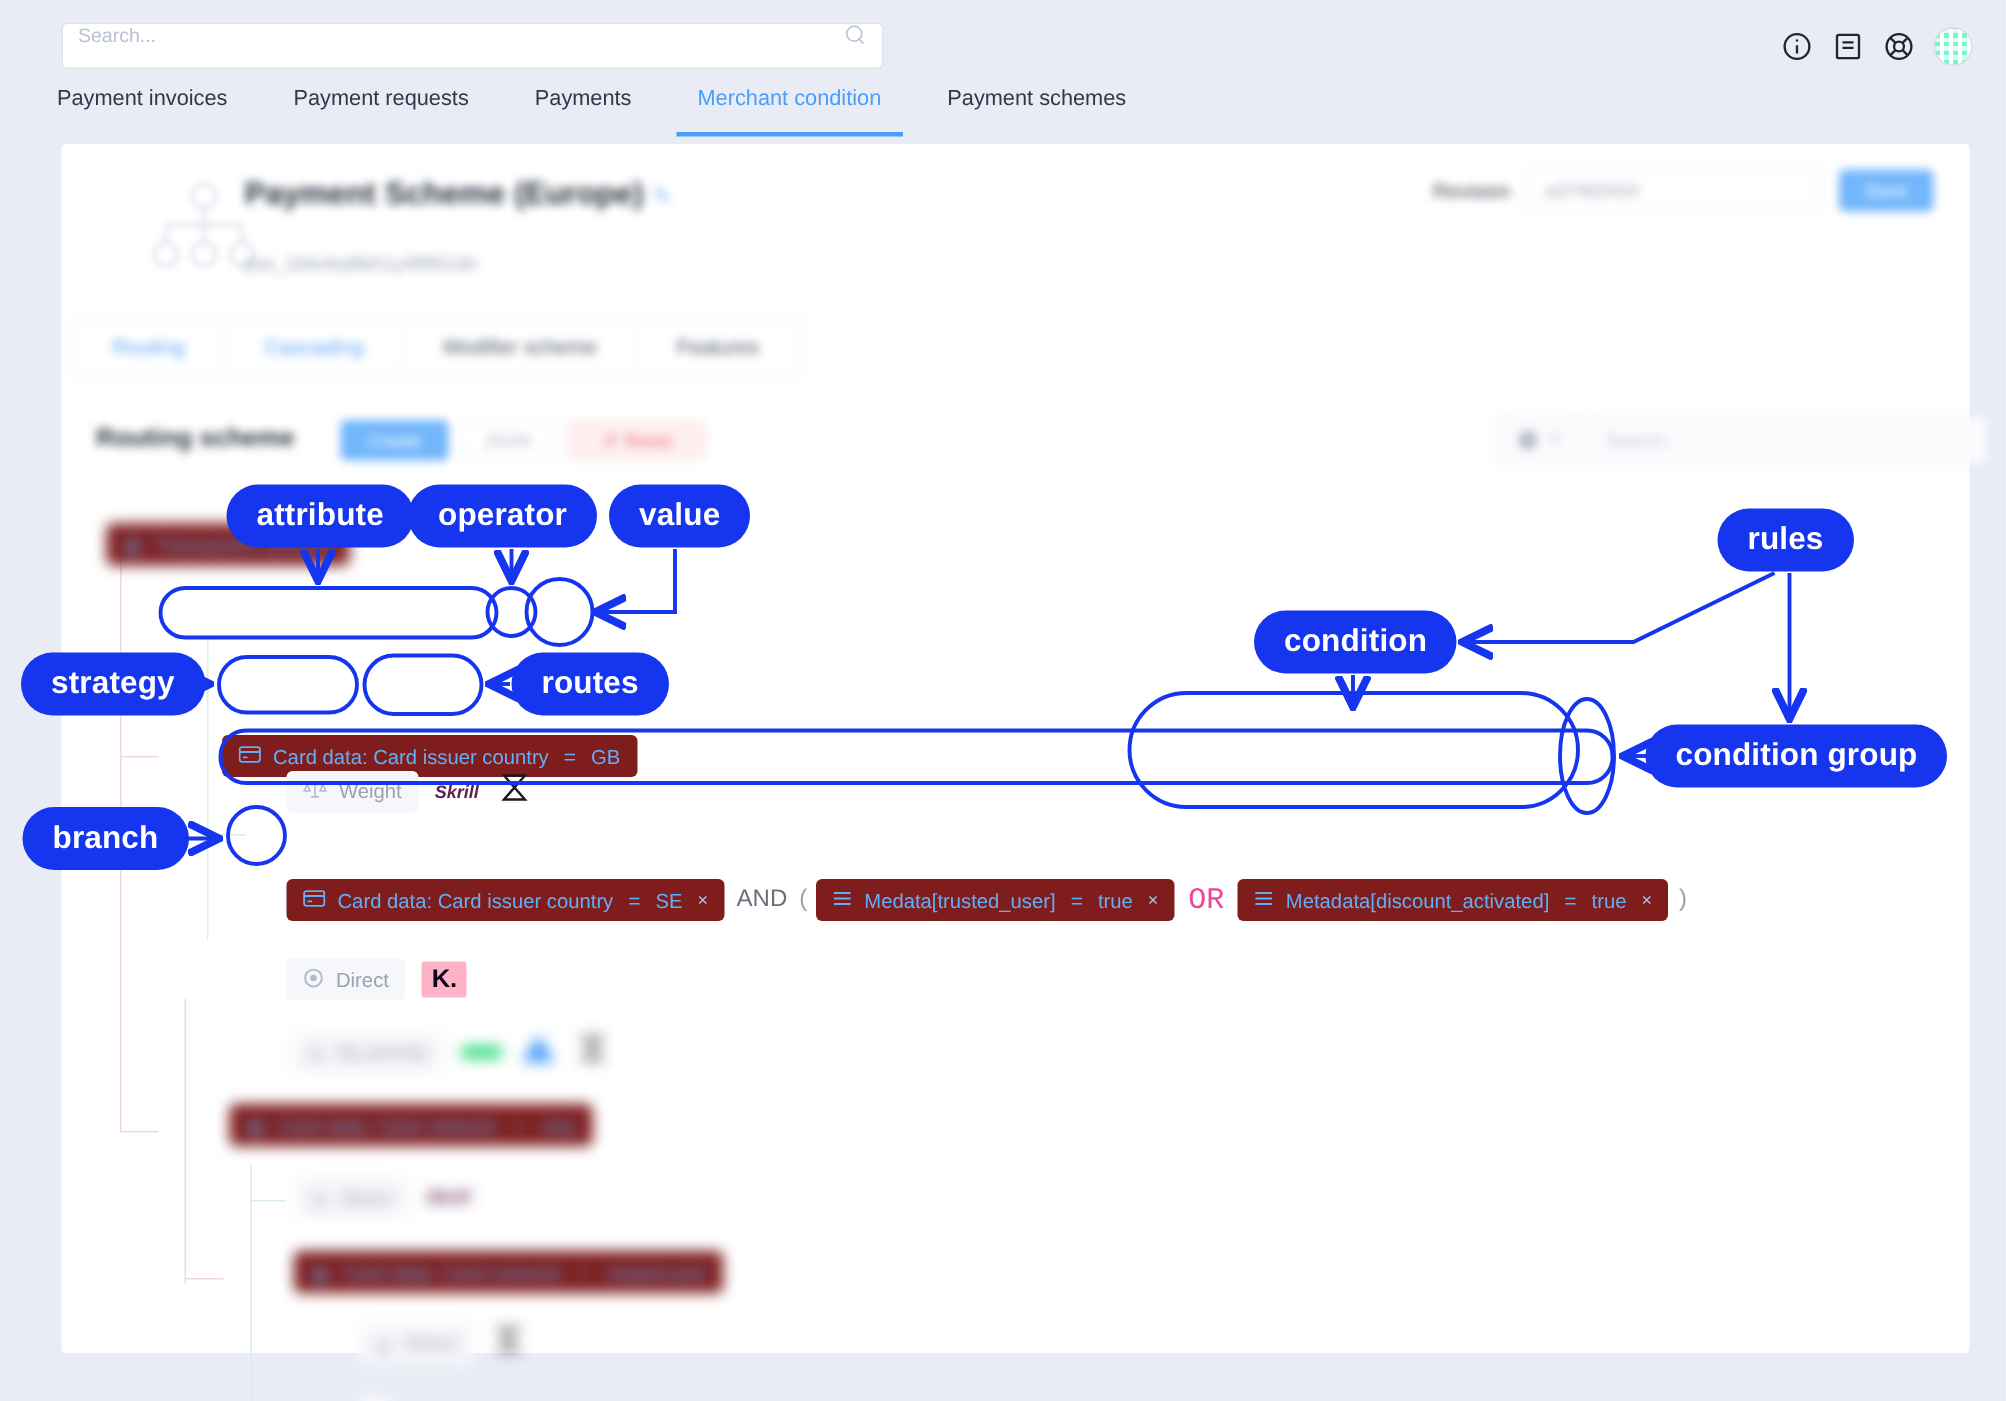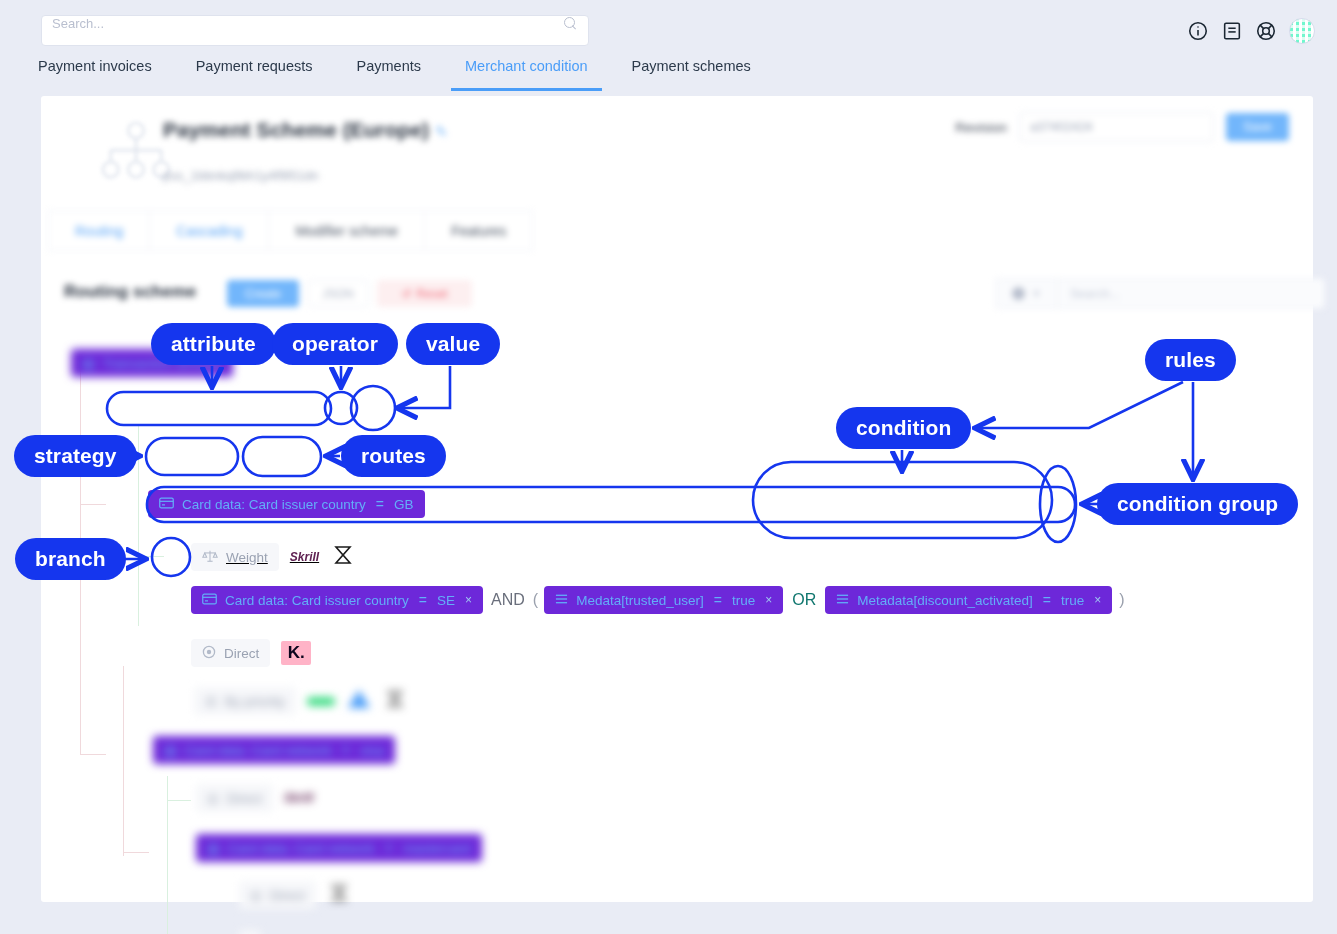--- a/index.html
+++ b/index.html
@@ -105,21 +105,21 @@
                border-radius: 4px 0 0 4px; display: flex; align-items: center; justify-content: center; gap: 7px; }
   .tb-search { width: 268px; height: 31px; background: #fafbfd; border: 1px solid #eef1f7; border-radius: 0 4px 4px 0;
                display: flex; align-items: center; padding: 0 12px; font-size: 12.5px; color: #c5cbd9; }
 
   
   .tree { position: absolute; left: 0; top: 0; width: 1272px; height: 806px; }
   .chip {
     display: inline-flex; align-items: center; gap: 8px; height: 28px; padding: 0 11px;
     border-radius: 4px; font-size: 13.5px; white-space: nowrap;
   }
-  .chip-cond { background: #6d28d9; color: #63aef8; }
+  .chip-cond { background: #7f1d1d; color: #63aef8; }
   .chip-grey { background: #f6f7fa; color: #9aa2b2; }
   .chip-x { color: #9fc8f2; font-size: 12px; margin-left: 2px; }
   .op { color: #63aef8; font-size: 14px; padding: 0 2px; }
 
   .row { position: absolute; display: flex; align-items: center; gap: 11px; }
 
   .tree-line-v { position: absolute; width: 1px; background: #f0d9dc; }
   .tree-line-h { position: absolute; height: 1px; background: #f0d9dc; }
   .tree-line-vg { position: absolute; width: 1px; background: #d9f0df; }
   .tree-line-hg { position: absolute; height: 1px; background: #d9f0df; }
@@ -262,21 +262,21 @@
                 <line x1="0.8" y1="4.2" x2="15.2" y2="4.2"></line>
               <line x1="3.2" y1="8" x2="6.4" y2="8"></line>
             </svg>
           </span>
           <span>Card data: Card issuer country</span>
           <span class="op">=</span>
           <span>GB</span>
         </span>
       </div>
 
-      <div class="row" style="left:150px; top:446px;text-decoration:underline;">
+      <div class="row" style="left:150px; top:416px;">
         <span class="chip chip-grey">
           <span>
             <svg width="16" height="14" viewBox="0 0 18 16" fill="none" stroke="#b2bac9" stroke-width="1.2">
               <line x1="9" y1="2" x2="9" y2="14"></line>
                 <line x1="3" y1="4.5" x2="15" y2="4.5"></line>
               <path d="M3 4.5 L0.8 9.5 H5.2 Z"></path>
                 <path d="M15 4.5 L12.8 9.5 H17.2 Z"></path>
               <line x1="6" y1="14" x2="12" y2="14"></line>
             </svg>
           </span>
@@ -312,21 +312,21 @@
               <line x1="1" y1="2" x2="13" y2="2"></line>
                 <line x1="1" y1="6" x2="13" y2="6"></line>
                 <line x1="1" y1="10" x2="13" y2="10"></line>
             </svg>
           </span>
           <span>Medata[trusted_user]</span>
           <span class="op">=</span>
           <span>true</span>
           <span class="chip-x">×</span>
         </span>
-        <span style="font-size:16px;color:#0f766e;padding:0 9px;">OR</span>
+        <span style="font-size:20px;color:#ec4899;padding:0 9px;font-family:Liberation Mono, monospace;">OR</span>
         <span class="chip chip-cond">
           <span>
             <svg width="13" height="12" viewBox="0 0 14 12" stroke="#63aef8" stroke-width="1.4">
               <line x1="1" y1="2" x2="13" y2="2"></line>
                 <line x1="1" y1="6" x2="13" y2="6"></line>
                 <line x1="1" y1="10" x2="13" y2="10"></line>
             </svg>
           </span>
           <span>Metadata[discount_activated]</span>
           <span class="op">=</span>

